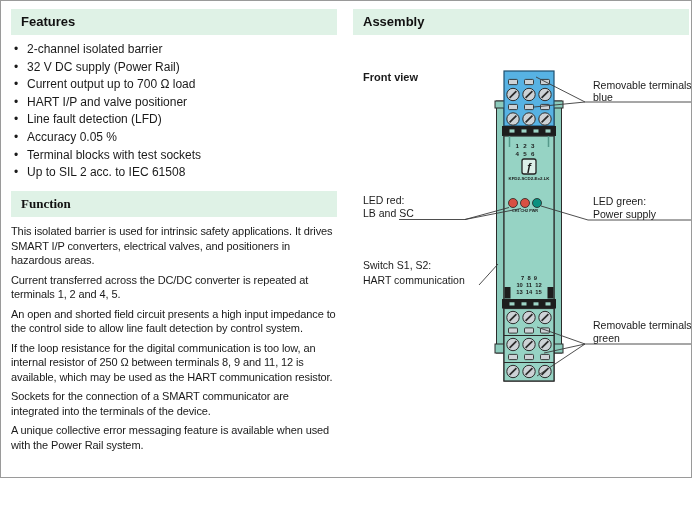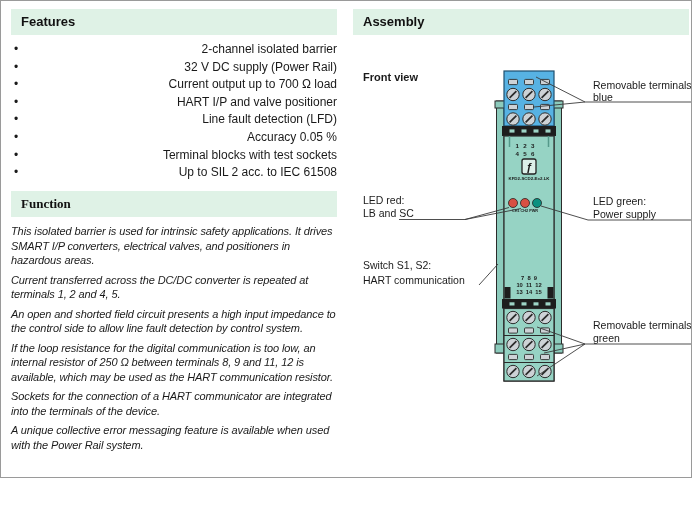--- a/index.html
+++ b/index.html
@@ -7,24 +7,24 @@
         font-family:"Liberation Sans",sans-serif;color:#1a1a1a;
         border:1px solid #9a9a9a;box-sizing:border-box;overflow:hidden;}
   
   .sec-bar{position:absolute;height:26px;background:#dff2e6;}
   .sec-bar h2{margin:0;padding:5px 0 0 10px;font-size:13px;font-weight:bold;color:#111;}
   .bar-features{left:10px;top:8px;width:326px;}
   .bar-function{left:10px;top:190px;width:326px;font-family:Liberation Serif, serif;}
   .bar-assembly{left:352px;top:8px;width:336px;}
   
   .features{position:absolute;left:10px;top:40px;width:326px;margin:0;padding:0;list-style:none;}
-  .features li{position:relative;padding-left:16px;font-size:12px;line-height:17.6px;text-align:right;}
+  .features li{position:relative;padding-left:16px;font-size:12px;line-height:17.6px;}
   .features li::before{content:"\2022";position:absolute;left:3px;top:0;}
   
-  .paras{position:absolute;left:10px;top:223px;width:327px;font-style:italic;}
+  .paras{position:absolute;left:10px;top:223px;width:327px;}
   .paras p{margin:0 0 5px 0;font-size:11px;line-height:14.5px;letter-spacing:-0.1px;}
   
   .diagram{position:absolute;left:350px;top:55px;}
   .diagram text{fill:#1a1a1a;font-family:"Liberation Sans",sans-serif;}
   .callout-label{font-size:10.5px;}
   .bold-label{font-size:11px;font-weight:bold;}
   .tnum{font-size:6.2px;font-weight:bold;word-spacing:2.5px;}
   .tnum2{font-size:5.8px;font-weight:bold;word-spacing:1.5px;}
   .led-caption{font-size:3.8px;font-weight:bold;}
   .model-text{font-size:4.4px;font-weight:bold;}
@@ -58,21 +58,21 @@
 
   <div class="sec-bar bar-function">
     <h2>Function</h2>
   </div>
 
   <div class="paras">
     <p>This isolated barrier is used for intrinsic safety applications. It drives SMART I/P converters, electrical valves, and positioners in hazardous areas.</p>
     <p>Current transferred across the DC/DC converter is repeated at terminals 1, 2 and 4, 5.</p>
     <p>An open and shorted field circuit presents a high input impedance to the control side to allow line fault detection by control system.</p>
     <p>If the loop resistance for the digital communication is too low, an internal resistor of 250 Ω between terminals 8, 9 and 11, 12 is available, which may be used as the HART communication resistor.</p>
-    <p>Sockets for the connection of a HART communicator are integrated into the terminals of the device.</p>
+    <p>Sockets for the connection of a SMART communicator are integrated into the terminals of the device.</p>
     <p>A unique collective error messaging feature is available when used with the Power Rail system.</p>
   </div>
 
   <div class="sec-bar bar-assembly">
     <h2>Assembly</h2>
   </div>
 
   <svg class="diagram" width="342" height="332" viewBox="0 0 342 332">
     <defs>
       <g id="screw">

